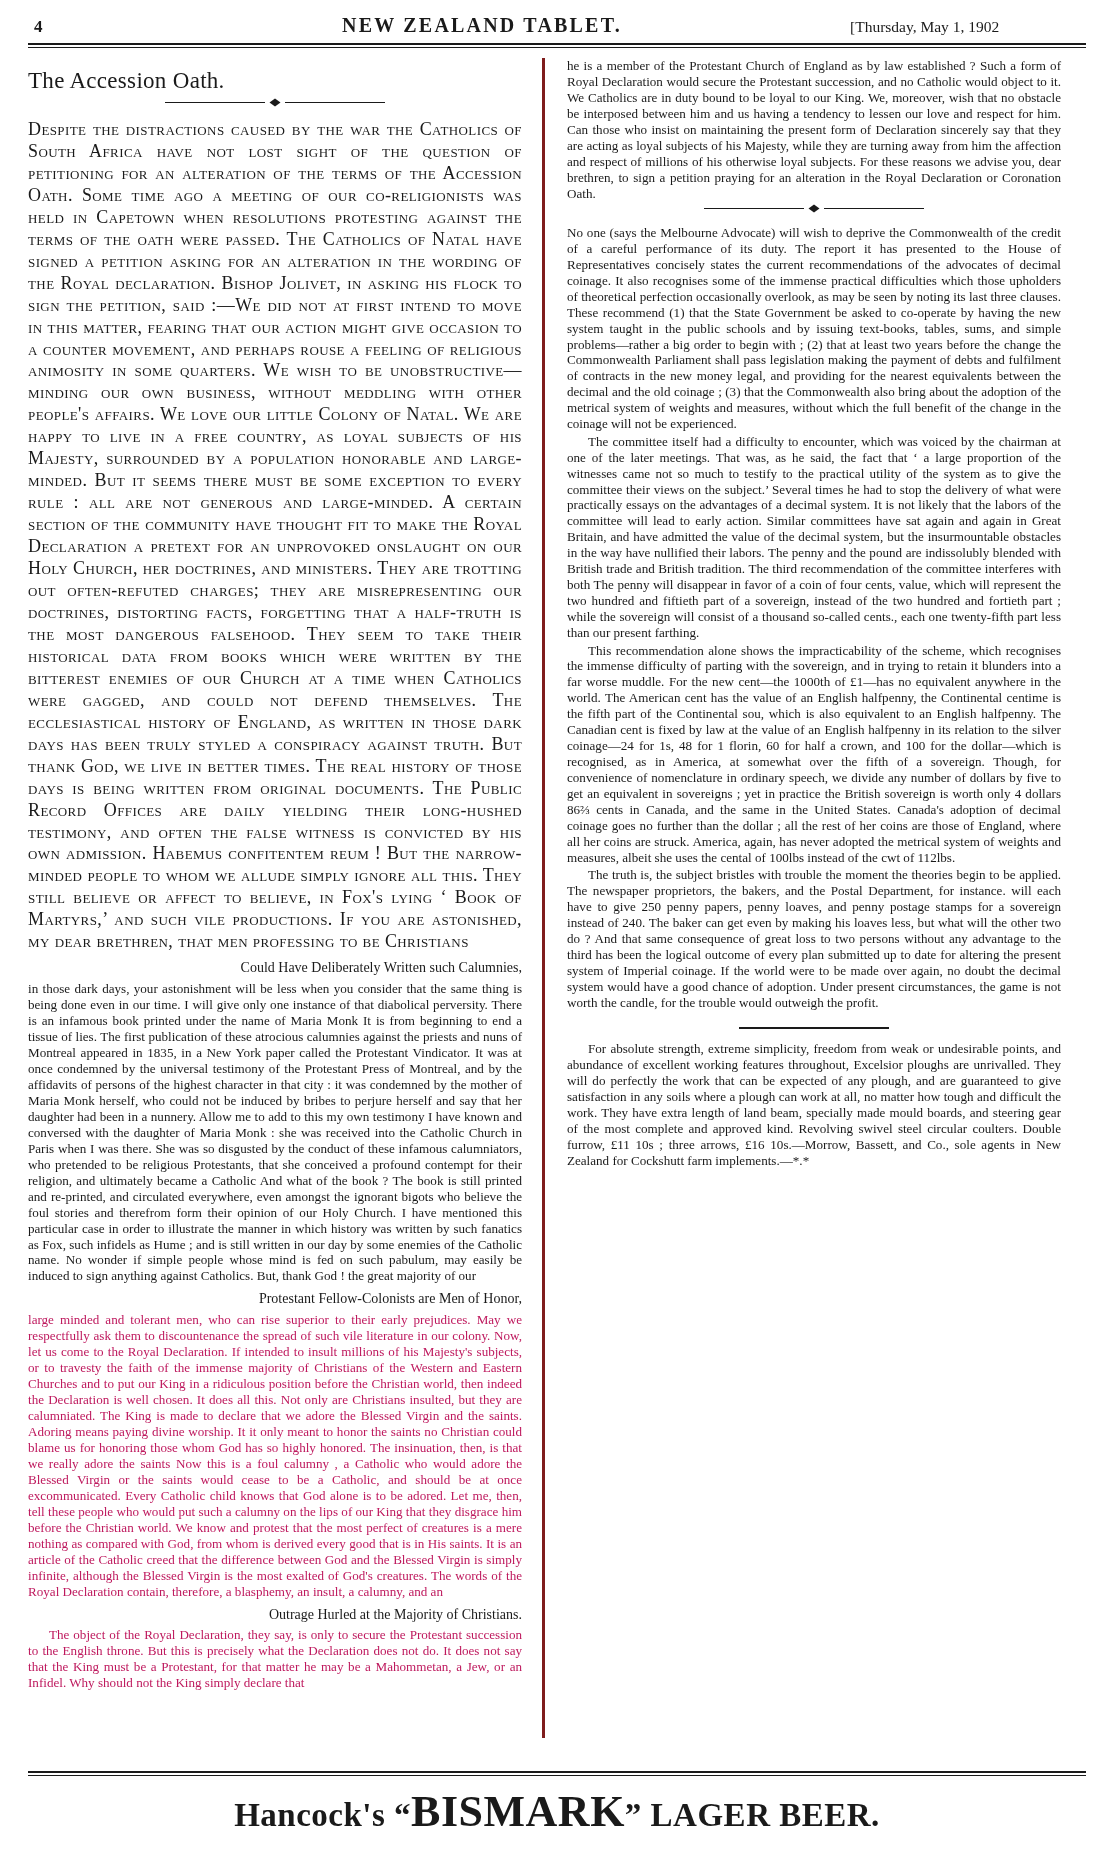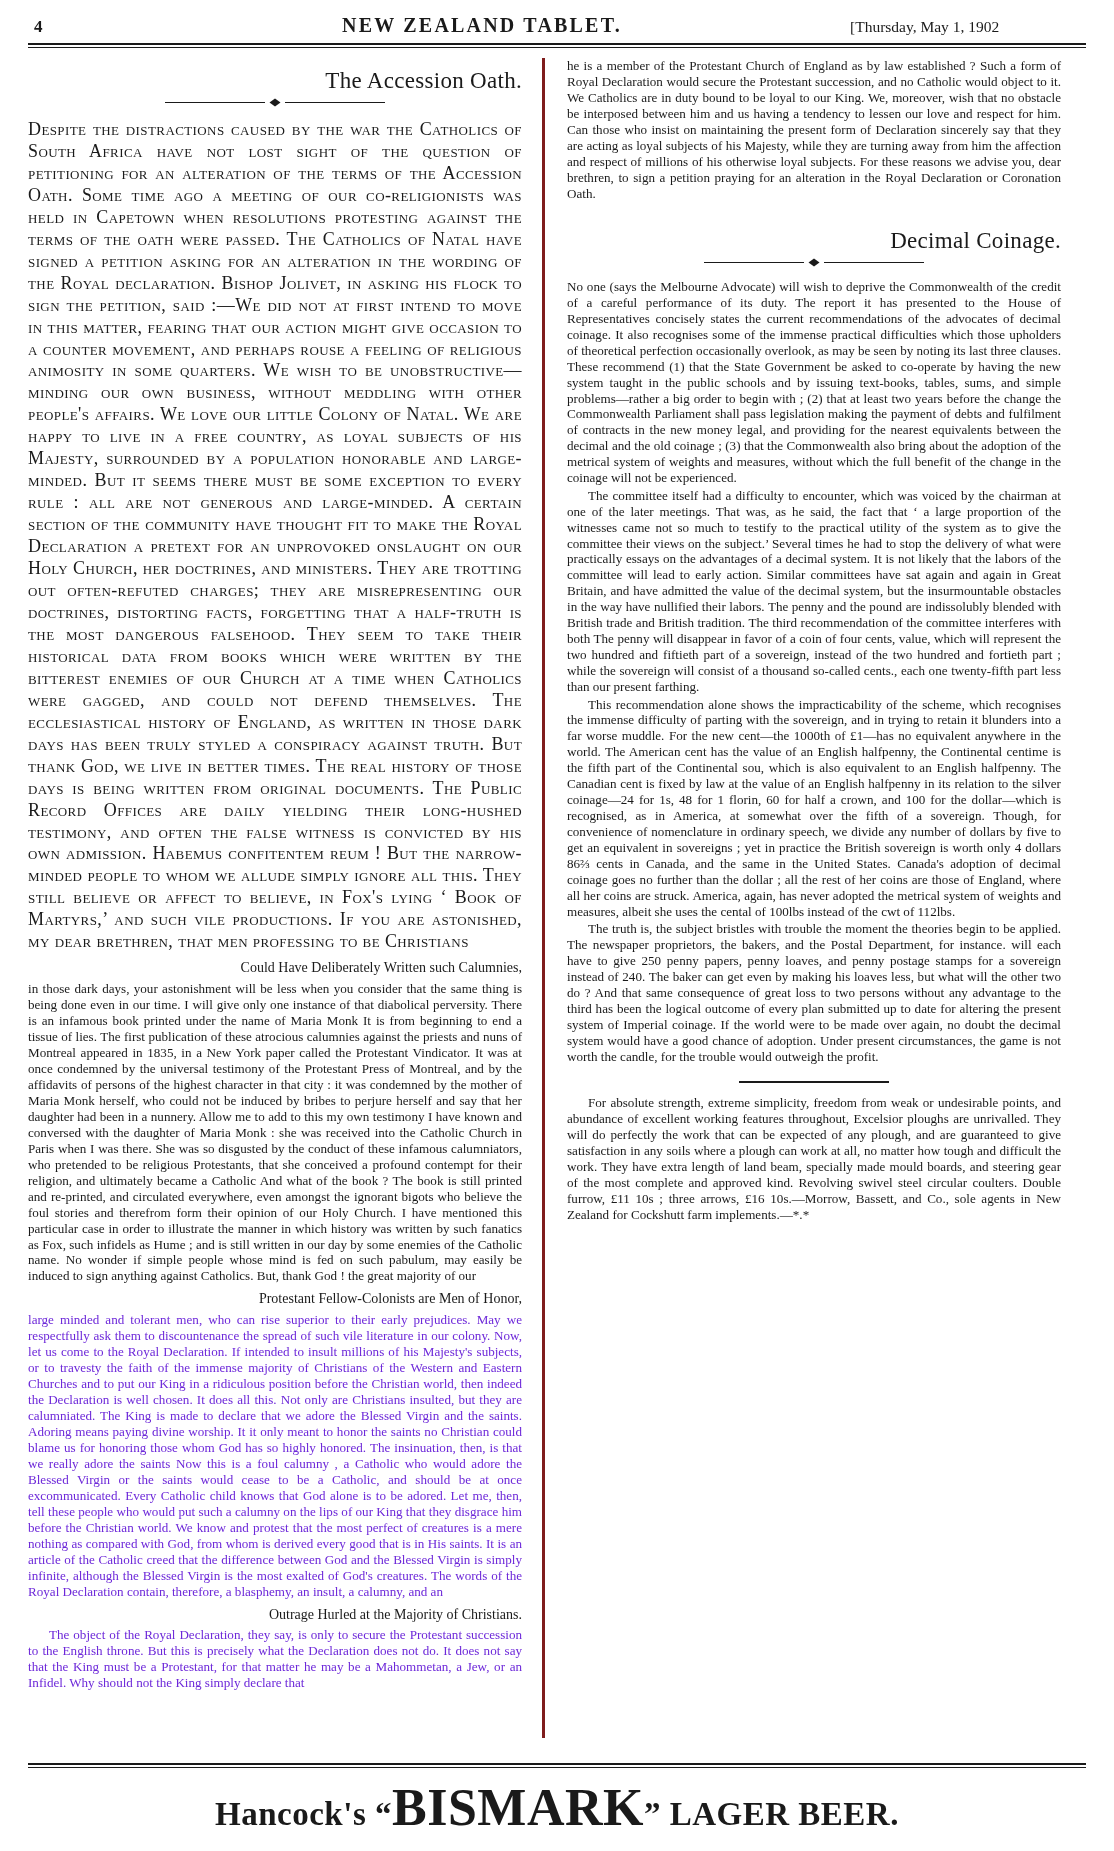--- a/index.html
+++ b/index.html
@@ -60,21 +60,21 @@
     height: 1680px;
   }
   .col {
     width: 494px;
     position: relative;
   }
   .col.left { padding-right: 20px; }
   .col.right { padding-left: 22px; border-left: 3px solid #7f1d1d; }
 
   h2.article-head {
-    text-align: right;
+    text-align: left;
     font-size: 23px;
     font-weight: normal;
     font-family: "Liberation Serif", serif;
     margin: 10px 0 4px 0;
     letter-spacing: 0.3px;
   }
   .head-orn {
     text-align: center;
     margin: 2px 0 12px 0;
     line-height: 0;
@@ -89,21 +89,21 @@
     text-justify: inter-word;
   }
   p.ind { text-indent: 1.6em; }
   .smallcap-lead { font-variant: small-caps; font-size: 18px; letter-spacing: 0.4px;}
   .subhead {
     text-align: right;
     font-size: 14px;
     margin: 7px 0 4px 0;
     line-height: 1.2;
   }
-  .faded2 { color: #6d28d9; }
+  .faded2 { color: #be185d; }
   .ad-rule {
     width: 150px;
     border-top: 2px solid #1a1a1a;
     margin: 16px auto 12px auto;
   }
 
   
   .footer {
     position: absolute;
     left: 28px;
@@ -119,21 +119,21 @@
   }
   .footer-main {
     flex: 1;
     text-align: center;
     font-size: 33px;
     font-weight: bold;
     letter-spacing: 0.5px;
     font-family: "Liberation Serif", serif;
   }
   .footer-main .big {
-    font-size: 52px;
+    font-size: 44px;
   }
   .footer-side {
     width: 215px;
     font-size: 13.5px;
     line-height: 1.35;
     text-align: left;
     padding-left: 14px;
   }
 </style>
 </head>
@@ -172,21 +172,20 @@
 
       <div class="subhead">Outrage Hurled at the Majority of Christians.</div>
       <p class="ind faded2">The object of the Royal Declaration, they say, is only to secure the Protestant succession to the English throne. But this is precisely what the Declaration does not do. It does not say that the King must be a Protestant, for that matter he may be a Mahommetan, a Jew, or an Infidel. Why should not the King simply declare that</p>
 
     </div>
 
     <div class="col right">
 
       <p>he is a member of the Protestant Church of England as by law established ? Such a form of Royal Declaration would secure the Protestant succession, and no Catholic would object to it. We Catholics are in duty bound to be loyal to our King. We, moreover, wish that no obstacle be interposed between him and us having a tendency to lessen our love and respect for him. Can those who insist on maintaining the present form of Declaration sincerely say that they are acting as loyal subjects of his Majesty, while they are turning away from him the affection and respect of millions of his otherwise loyal subjects. For these reasons we advise you, dear brethren, to sign a petition praying for an alteration in the Royal Declaration or Coronation Oath.</p>
 
-      <h2 class="article-head" style="margin-top:26px;">Decimal Coinage.</h2>
       <div class="head-orn">
         <svg width="220" height="9" viewBox="0 0 220 9">
           <line x1="0" y1="4.5" x2="100" y2="4.5" stroke="#1a1a1a" stroke-width="1.2"></line>
           <polygon points="110,0.5 115.5,4.5 110,8.5 104.5,4.5" fill="#1a1a1a"></polygon>
           <line x1="120" y1="4.5" x2="220" y2="4.5" stroke="#1a1a1a" stroke-width="1.2"></line>
         </svg>
       </div>
 
       <p>No one (says the Melbourne Advocate) will wish to deprive the Commonwealth of the credit of a careful performance of its duty. The report it has presented to the House of Representatives concisely states the current recommendations of the advocates of decimal coinage. It also recognises some of the immense practical difficulties which those upholders of theoretical perfection occasionally overlook, as may be seen by noting its last three clauses. These recommend (1) that the State Government be asked to co-operate by having the new system taught in the public schools and by issuing text-books, tables, sums, and simple problems—rather a big order to begin with ; (2) that at least two years before the change the Commonwealth Parliament shall pass legislation making the payment of debts and fulfilment of contracts in the new money legal, and providing for the nearest equivalents between the decimal and the old coinage ; (3) that the Commonwealth also bring about the adoption of the metrical system of weights and measures, without which the full benefit of the change in the coinage will not be experienced.</p>
       <p class="ind">The committee itself had a difficulty to encounter, which was voiced by the chairman at one of the later meetings. That was, as he said, the fact that ‘ a large proportion of the witnesses came not so much to testify to the practical utility of the system as to give the committee their views on the subject.’ Several times he had to stop the delivery of what were practically essays on the advantages of a decimal system. It is not likely that the labors of the committee will lead to early action. Similar committees have sat again and again in Great Britain, and have admitted the value of the decimal system, but the insurmountable obstacles in the way have nullified their labors. The penny and the pound are indissolubly blended with British trade and British tradition. The third recommendation of the committee interferes with both The penny will disappear in favor of a coin of four cents, value, which will represent the two hundred and fiftieth part of a sovereign, instead of the two hundred and fortieth part ; while the sovereign will consist of a thousand so-called cents., each one twenty-fifth part less than our present farthing.</p>

